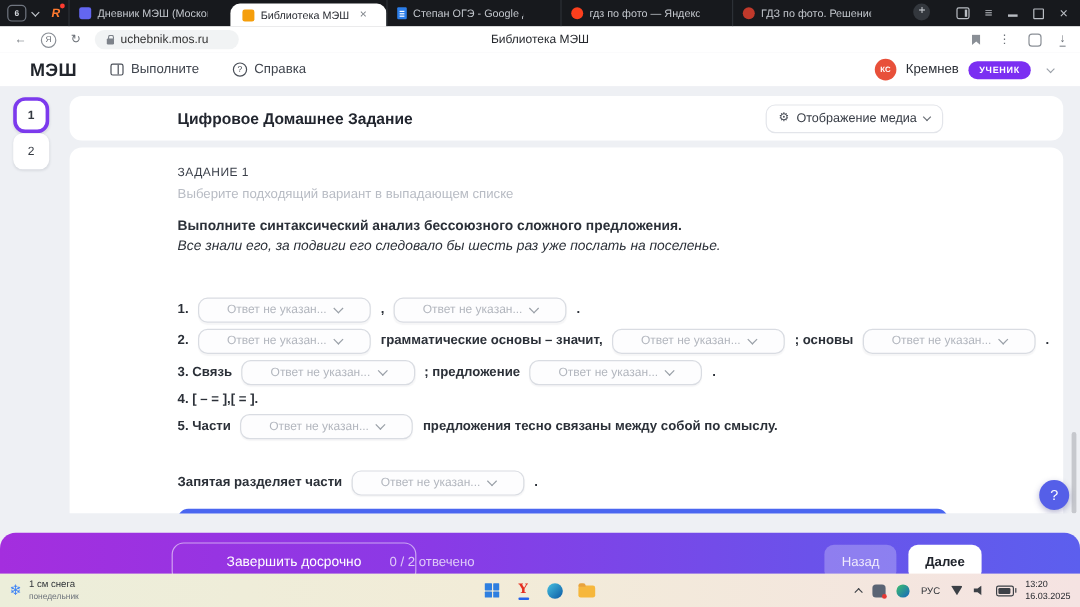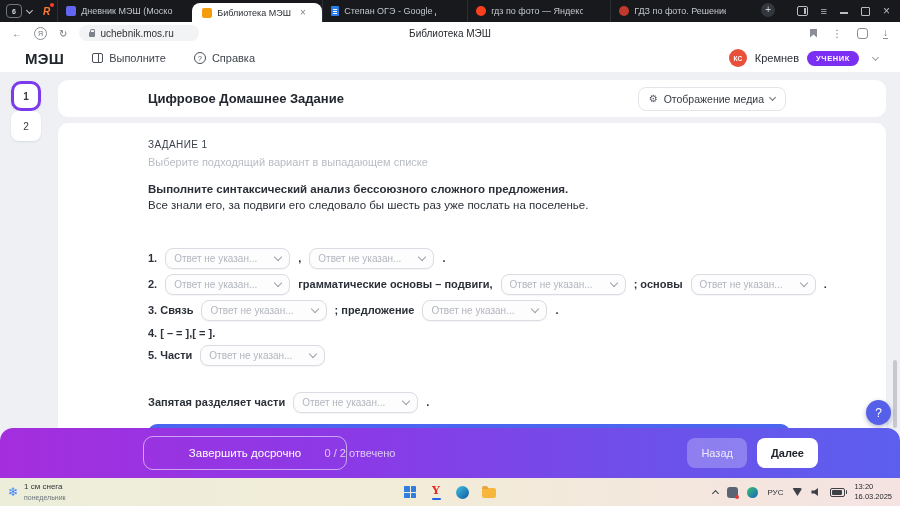--- a/index.html
+++ b/index.html
@@ -90,39 +90,39 @@
   .ptitle{margin-left:90px;font-size:13px;font-weight:bold;color:#22262f}
   .mediabtn{margin-left:auto;margin-right:100px;display:flex;align-items:center;gap:6px;
             border:1px solid #e3e5ea;border-radius:8px;padding:5px 10px;font-size:10.5px;color:#363b44;
             background:#fff}
   .gear{font-size:10px;color:#4a4f58;line-height:1}
   .taskcard{position:absolute;left:58px;right:14px;top:51px;bottom:0;background:#fff;
             border-radius:10px 10px 0 0;padding:16px 0 0 90px;box-sizing:border-box}
   .tlabel{font-size:10px;font-weight:normal;color:#3a3f49;letter-spacing:.4px}
   .thint{font-size:11px;color:#b8bcc4;margin-top:6px}
   .tinstr{font-size:11.5px;font-weight:bold;color:#2b3038;margin-top:15px}
-  .tsent{font-size:11.5px;color:#2b3038;margin-top:4px}
+  .tsent{font-size:11.5px;font-style:italic;color:#2b3038;margin-top:4px}
   .rows{margin-top:36px}
   .trow{display:flex;align-items:center;gap:8px;margin-bottom:4px;min-height:22px}
   .seg{font-size:11px;font-weight:600;color:#2b3038;white-space:nowrap}
-  .dd{display:inline-flex;align-items:center;gap:18px;border:1px solid #d9dce2;border-radius:8px;
-      padding:4px 8px;background:#fdfdfe;box-shadow:0 1px 1px rgba(20,25,50,.04)}
+  .dd{display:inline-flex;align-items:center;gap:7px;border:1px solid #d9dce2;border-radius:8px;
+      padding:4px 23px;background:#fdfdfe;box-shadow:0 1px 1px rgba(20,25,50,.04)}
   .ddl{font-size:10px;color:#b2b6be;white-space:nowrap}
   .dd .cdown{color:#9aa0a8;width:5px;height:5px}
   .lastrow{margin-top:25px}
   .submitbtn{margin-top:11px;width:642px;height:27px;background:#4a66f0;border-radius:9px;color:#fff;
              font-size:11px;font-weight:600;display:flex;align-items:center;justify-content:center}
   .scrolltrack{position:absolute;right:3px;top:0;bottom:0;width:5px}
   .scrollthumb{position:absolute;right:0;bottom:0;width:4px;height:68px;background:#c6c8cd;border-radius:2px}
   .helpbtn{position:absolute;right:9px;bottom:3px;width:25px;height:25px;border-radius:50%;
            background:#555fe8;color:#fff;font-size:12px;display:flex;align-items:center;justify-content:center;
            box-shadow:0 2px 5px rgba(40,40,120,.35)}
 
   
-  .footer{position:absolute;left:0;right:0;bottom:28px;height:50px;border-radius:13px 13px 0 0;
+  .footer{position:absolute;left:0;right:0;bottom:12px;height:50px;border-radius:13px 13px 0 0;
           background:linear-gradient(90deg,#a42ede 0%,#8a3ae6 40%,#6b52ea 75%,#5c5fee 100%);
           display:flex;align-items:center}
   .finishbtn{margin-left:143px;width:204px;height:34px;border:1px solid rgba(255,255,255,.55);
              border-radius:10px;color:#fff;font-size:11.5px;display:flex;align-items:center;
              justify-content:center;box-sizing:border-box}
   .progress{position:absolute;left:360px;transform:translateX(-50%);color:rgba(255,255,255,.72);font-size:11px}
   .backbtn{margin-left:auto;height:30px;padding:0 14px;background:rgba(255,255,255,.25);border-radius:8px;
            color:#efeafc;font-size:11px;display:flex;align-items:center}
   .nextbtn{margin:0 82px 0 10px;height:30px;padding:0 14px;background:#fff;border-radius:8px;
            color:#20242c;font-size:11px;font-weight:600;display:flex;align-items:center}
@@ -277,21 +277,21 @@
             </span>
           <span class="seg">.</span>
         </div>
 
         <div class="trow">
           <span class="seg">2.</span>
           <span class="dd">
               <span class="ddl">Ответ не указан...</span>
               <i class="cdown"></i>
             </span>
-          <span class="seg">грамматические основы – подвиги,</span>
+          <span class="seg">грамматические основы – значит,</span>
           <span class="dd">
               <span class="ddl">Ответ не указан...</span>
               <i class="cdown"></i>
             </span>
           <span class="seg">; основы</span>
           <span class="dd">
               <span class="ddl">Ответ не указан...</span>
               <i class="cdown"></i>
             </span>
           <span class="seg">.</span>
@@ -314,20 +314,21 @@
         <div class="trow" style="min-height:15px">
           <span class="seg">4. [ – = ],[ = ].</span>
         </div>
 
         <div class="trow">
           <span class="seg">5. Части</span>
           <span class="dd">
               <span class="ddl">Ответ не указан...</span>
               <i class="cdown"></i>
             </span>
+          <span class="seg">предложения тесно связаны между собой по смыслу.</span>
         </div>
 
         <div class="trow lastrow">
           <span class="seg">Запятая разделяет части</span>
           <span class="dd">
               <span class="ddl">Ответ не указан...</span>
               <i class="cdown"></i>
             </span>
           <span class="seg">.</span>
         </div>

